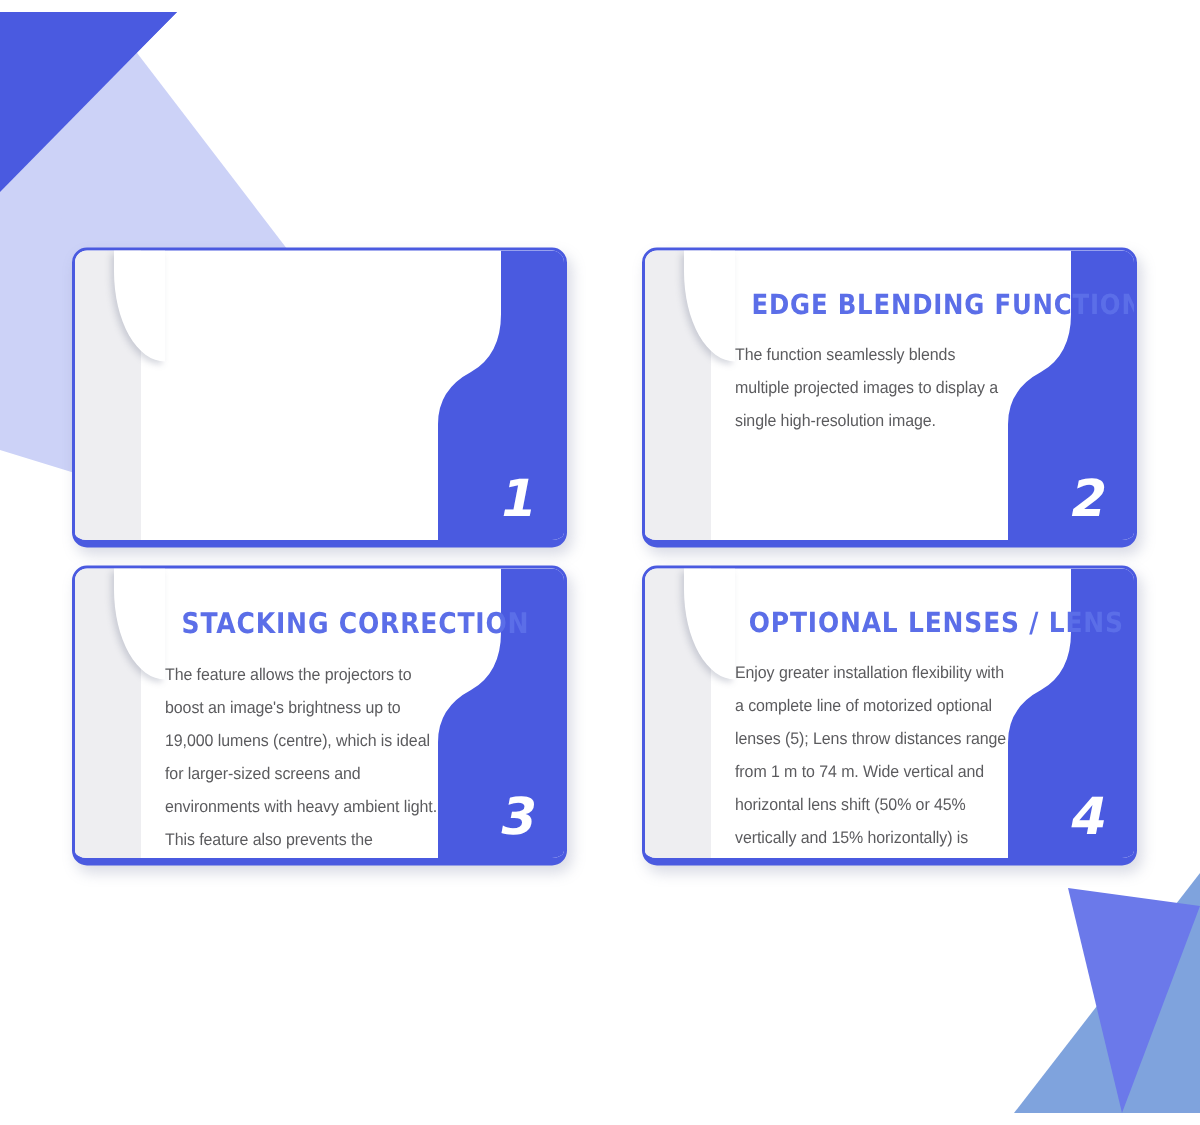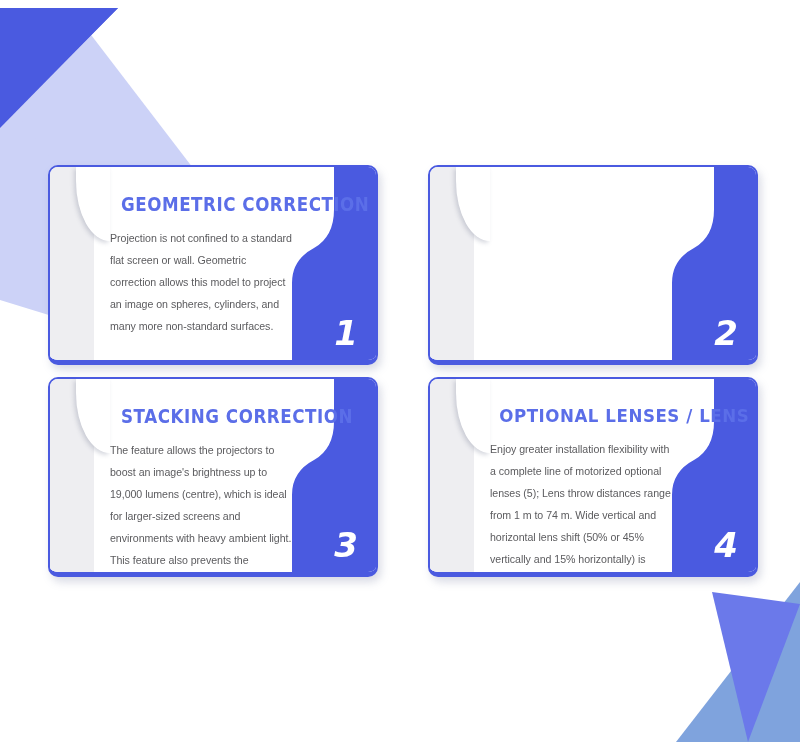--- a/index.html
+++ b/index.html
@@ -147,34 +147,34 @@
   </svg>
 
   <div class="card" id="card-1">
     <div class="card-strip"></div>
     <div class="card-blue">
       <svg viewBox="0 0 92 200" preserveAspectRatio="none" xmlns="http://www.w3.org/2000/svg">
         <path d="M50,0 H92 V200 H8 V120 Q8,96 30,84 Q50,72 50,44 Z" fill="#4a5ae0"></path>
       </svg>
     </div>
     <div class="card-number">1</div>
+  </div>
+
+  <div class="card" id="card-2">
+    <div class="card-strip"></div>
+    <div class="card-blue">
+      <svg viewBox="0 0 92 200" preserveAspectRatio="none" xmlns="http://www.w3.org/2000/svg">
+        <path d="M50,0 H92 V200 H8 V120 Q8,96 30,84 Q50,72 50,44 Z" fill="#4a5ae0"></path>
+      </svg>
+    </div>
+    <div class="card-number">2</div>
     <div class="card-body">
-      <div class="card-title">GEOMETRIC CORRECTION</div>
-      <div class="card-text">Projection is not confined to a standard flat screen or wall. Geometric correction allows this model to project an image on spheres, cylinders, and many more non-standard surfaces.</div>
-    </div>
-  </div>
-
-  <div class="card" id="card-2">
-    <div class="card-strip"></div>
-    <div class="card-blue">
-      <svg viewBox="0 0 92 200" preserveAspectRatio="none" xmlns="http://www.w3.org/2000/svg">
-        <path d="M50,0 H92 V200 H8 V120 Q8,96 30,84 Q50,72 50,44 Z" fill="#4a5ae0"></path>
-      </svg>
-    </div>
-    <div class="card-number">2</div>
+      <div class="card-title">EDGE BLENDING FUNCTION</div>
+      <div class="card-text">The function seamlessly blends multiple projected images to display a single high-resolution image.</div>
+    </div>
   </div>
 
   <div class="card" id="card-3">
     <div class="card-strip"></div>
     <div class="card-blue">
       <svg viewBox="0 0 92 200" preserveAspectRatio="none" xmlns="http://www.w3.org/2000/svg">
         <path d="M50,0 H92 V200 H8 V120 Q8,96 30,84 Q50,72 50,44 Z" fill="#4a5ae0"></path>
       </svg>
     </div>
     <div class="card-number">3</div>

